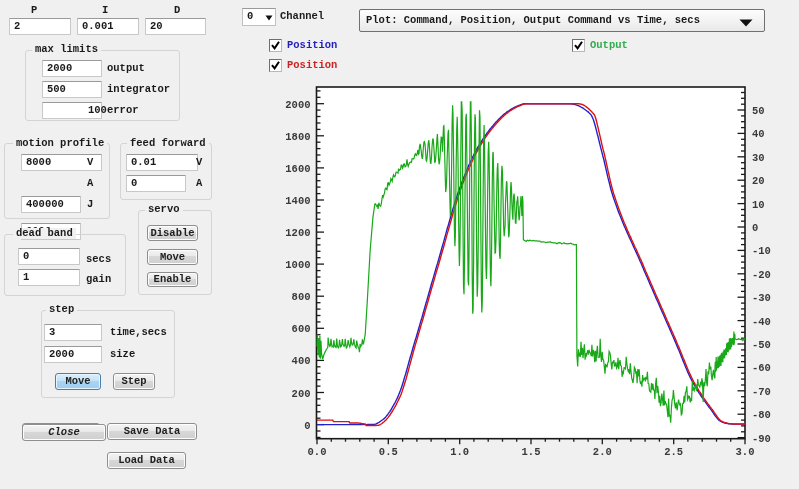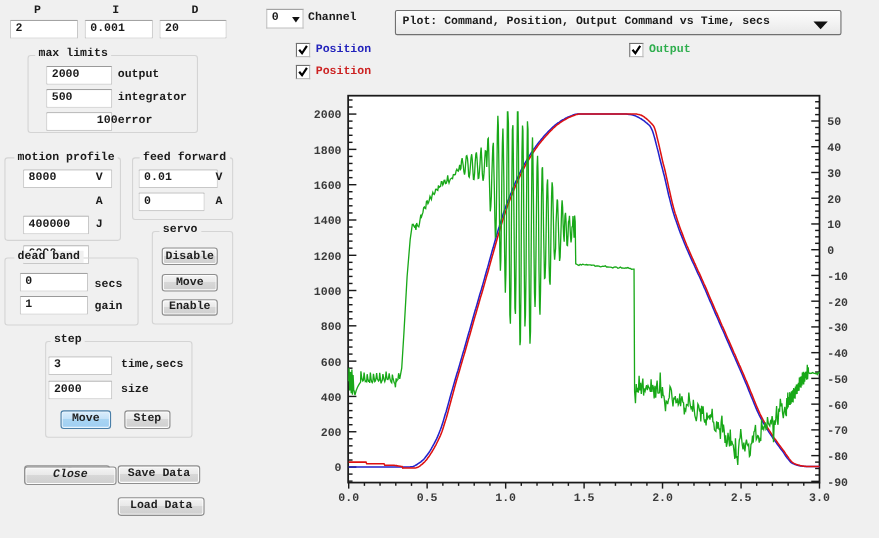--- a/index.html
+++ b/index.html
@@ -66,21 +66,21 @@
 <div class="gb" style="left:41px;top:310px;width:134px;height:88px;"></div>
 <div class="gbl" style="left:46px;top:304px;">step</div>
 <div class="entry" style="left:44px;top:324px;width:58px;height:17px;">3</div>
 <div class="abs" style="left:110px;top:326px;">time,secs</div>
 <div class="entry" style="left:44px;top:346px;width:58px;height:17px;">2000</div>
 <div class="abs" style="left:110px;top:348px;">size</div>
 <div class="btn" style="left:55px;top:373px;width:46px;height:17px;line-height:15px;background:linear-gradient(#dbeefc,#c4e2f8 45%,#a9d5f3 46%,#9fcef2);border-color:#4a7fa8;box-shadow:inset 0 0 0 1px #e8f4fd;">Move</div>
 <div class="btn" style="left:113px;top:373px;width:42px;height:17px;line-height:15px;">Step</div>
 
 <div class="btn" style="left:22px;top:423px;width:78px;height:17px;line-height:15px;">Help</div>
-<div class="btn" style="left:107px;top:423px;width:75px;height:17px;line-height:15px;">Save Data</div>
+<div class="btn" style="left:107px;top:423px;width:90px;height:17px;line-height:15px;">Save Data</div>
 <div class="btn" style="left:22px;top:424px;width:84px;height:17px;line-height:15px;font-style:italic;">Close</div>
 <div class="btn" style="left:107px;top:452px;width:79px;height:17px;line-height:15px;">Load Data</div>
 
 <div class="abs" style="left:242px;top:8px;width:34px;height:18px;background:#fff;border:1px solid #c0c0c0;border-top-color:#999;box-sizing:border-box;"></div>
 <div class="abs" style="left:247px;top:10px;">0</div>
 <svg class="abs" style="left:265px;top:15px;" width="8" height="6">
     <path d="M0.5 0.5 L7.5 0.5 L4 5.5 Z" fill="#111"></path>
   </svg>
 <div class="abs" style="left:280px;top:10px;">Channel</div>
 

